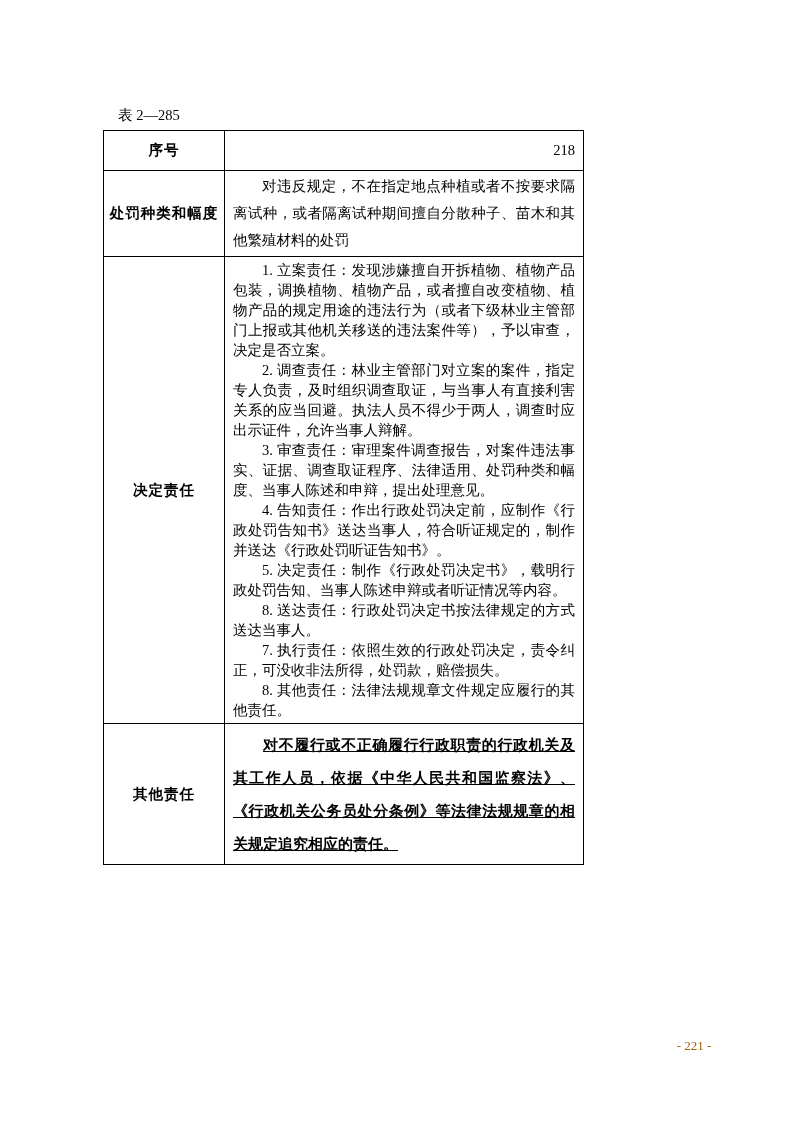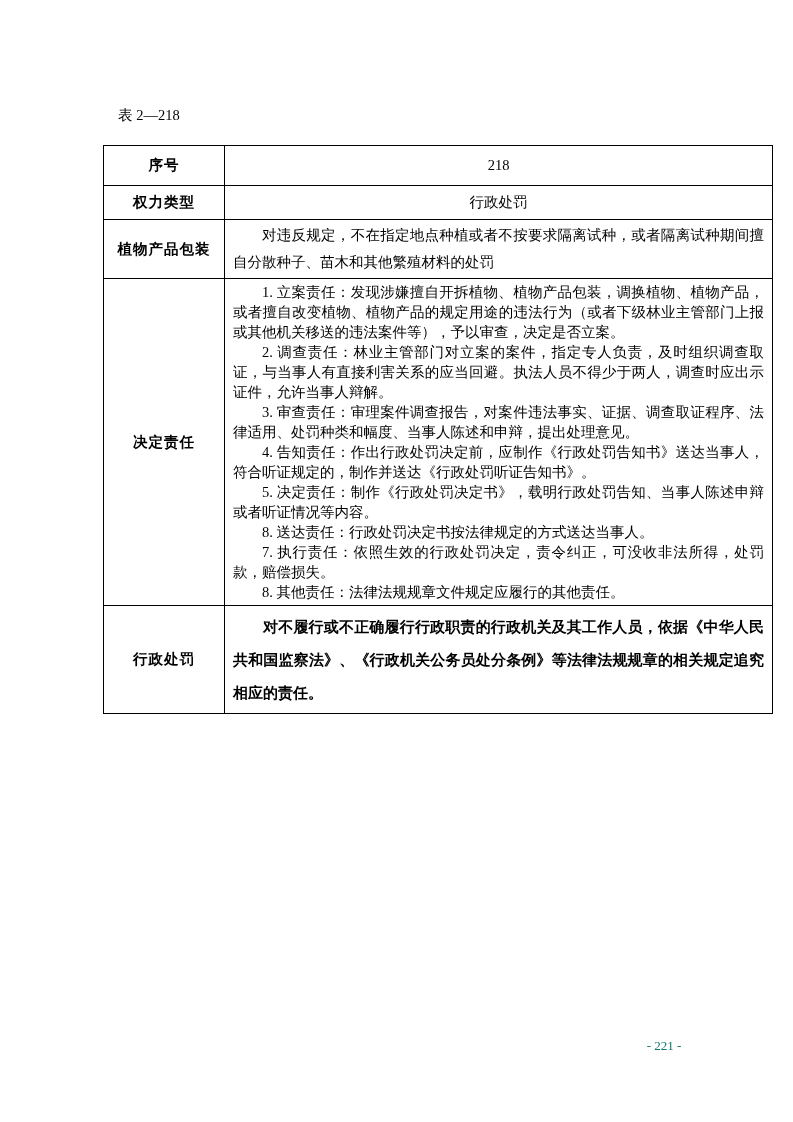--- a/index.html
+++ b/index.html
@@ -21,24 +21,23 @@
     top: 106px;
     font-size: 14.5px;
     line-height: 18px;
     color: #000;
   }
 
   table.power-table {
     position: absolute;
     left: 103px;
     top: 130px;
-    width: 670px;
+    width: 481px;
     border-collapse: collapse;
     table-layout: fixed;
-    margin-top: 15px;
   }
 
   table.power-table td {
     border: 1px solid #000;
     vertical-align: middle;
   }
 
   td.label-cell {
     width: 121px;
     text-align: center;
@@ -46,21 +45,21 @@
     font-weight: bold;
     font-size: 14.5px;
     letter-spacing: 1px;
   }
 
   td.value-cell {
     font-size: 14.5px;
     padding: 2px 8px;
   }
 
-  td.value-center { text-align: center; }
+  td.value-center { text-align: right; }
 
   tr.row-serial td   { height: 40px; }
   tr.row-type td     { height: 34px; }
   tr.row-name td     { height: 51px; }
   tr.row-entity td   { height: 35px; }
   tr.row-duty td     { height: 324px; }
   tr.row-account td  { height: 101px; }
   tr.row-phone td    { height: 39px; }
 
   .name-par {
@@ -70,61 +69,57 @@
   }
 
   td.duty-cell { padding: 3px 8px; vertical-align: top; }
   td.duty-cell p {
     text-indent: 2em;
     text-align: justify;
     line-height: 20px;
     font-size: 14.5px;
   }
 
-  td.account-cell { padding: 4px 8px; }
+  td.account-cell { padding: 4px 8px; text-decoration: underline; }
   td.account-cell p {
     text-indent: 2em;
     text-align: justify;
     line-height: 33px;
     font-size: 15px;
     font-weight: bold;
     font-family: "Liberation Sans", "DejaVu Sans", sans-serif;
   }
 
   .page-number {
     position: absolute;
     top: 1038px;
-    left: 622px;
+    left: 652px;
     width: 84px;
     text-align: center;
     font-size: 13px;
-    color: #0f766e;
+    color: #a16207;
   }
 </style>
 </head>
 <body>
 
 <div class="page">
 
-  <div class="table-caption">表 2—218</div>
+  <div class="table-caption">表 2—285</div>
 
   <table class="power-table">
     <tbody>
       <tr class="row-serial">
         <td class="label-cell">序号</td>
         <td class="value-cell value-center">218</td>
       </tr>
 
-      <tr class="row-type">
-        <td class="label-cell">权力类型</td>
-        <td class="value-cell value-center">行政处罚</td>
-      </tr>
 
       <tr class="row-name">
-        <td class="label-cell">植物产品包装</td>
+        <td class="label-cell">处罚种类和幅度</td>
         <td class="value-cell">
           <div class="name-par">对违反规定，不在指定地点种植或者不按要求隔离试种，或者隔离试种期间擅自分散种子、苗木和其他繁殖材料的处罚</div>
         </td>
       </tr>
 
 
       <tr class="row-duty">
         <td class="label-cell">决定责任</td>
         <td class="value-cell duty-cell">
           <p>1. 立案责任：发现涉嫌擅自开拆植物、植物产品包装，调换植物、植物产品，或者擅自改变植物、植物产品的规定用途的违法行为（或者下级林业主管部门上报或其他机关移送的违法案件等），予以审查，决定是否立案。</p>
@@ -132,21 +127,21 @@
           <p>3. 审查责任：审理案件调查报告，对案件违法事实、证据、调查取证程序、法律适用、处罚种类和幅度、当事人陈述和申辩，提出处理意见。</p>
           <p>4. 告知责任：作出行政处罚决定前，应制作《行政处罚告知书》送达当事人，符合听证规定的，制作并送达《行政处罚听证告知书》。</p>
           <p>5. 决定责任：制作《行政处罚决定书》，载明行政处罚告知、当事人陈述申辩或者听证情况等内容。</p>
           <p>8. 送达责任：行政处罚决定书按法律规定的方式送达当事人。</p>
           <p>7. 执行责任：依照生效的行政处罚决定，责令纠正，可没收非法所得，处罚款，赔偿损失。</p>
           <p>8. 其他责任：法律法规规章文件规定应履行的其他责任。</p>
         </td>
       </tr>
 
       <tr class="row-account">
-        <td class="label-cell">行政处罚</td>
+        <td class="label-cell">其他责任</td>
         <td class="value-cell account-cell">
           <p>对不履行或不正确履行行政职责的行政机关及其工作人员，依据《中华人民共和国监察法》、《行政机关公务员处分条例》等法律法规规章的相关规定追究相应的责任。</p>
         </td>
       </tr>
 
     </tbody>
   </table>
 
   <div class="page-number">- 221 -</div>
 

